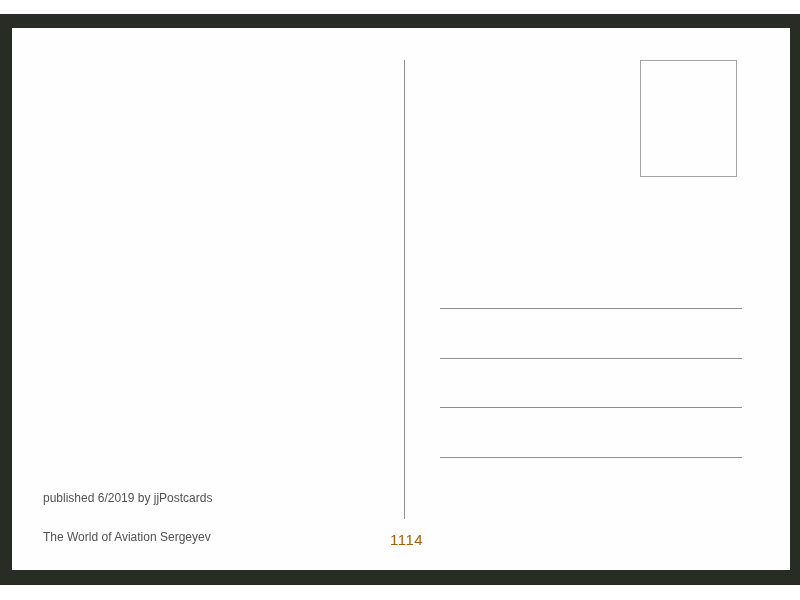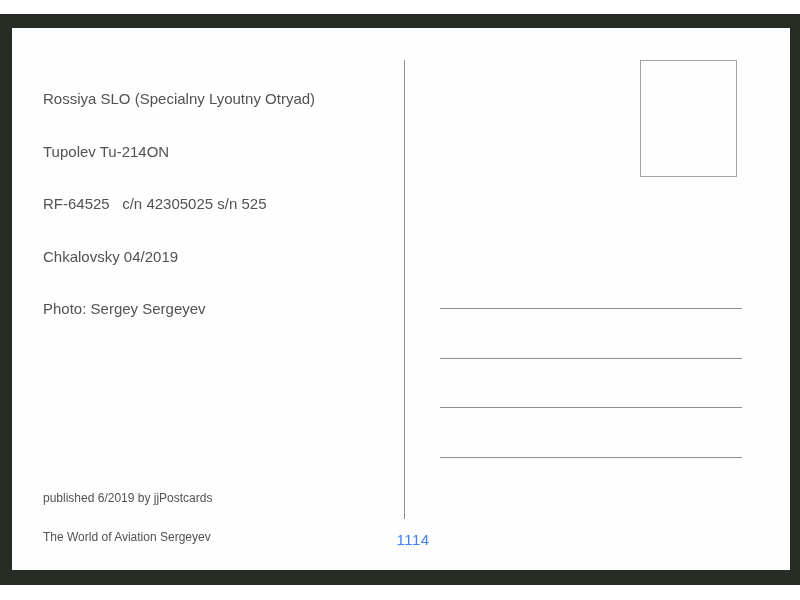--- a/index.html
+++ b/index.html
@@ -81,40 +81,33 @@
     line-height: 12.8px;
     white-space: pre-wrap;
   }
   .pub-group { margin-bottom: 1px; }
 
   .card-number {
     position: absolute;
     left: 378px;
     top: 503px;
     width: 46px;
-    text-align: center;
-    color: #3b82f6;
+    text-align: left;
+    color: #a16207;
     font-size: 15px;
     letter-spacing: 0.5px;
   }
 </style>
 </head>
 <body>
 
 <div class="page">
   <div class="mat">
     <div class="postcard">
 
-      <div class="caption">
-        <div class="cap-line">Rossiya SLO (Specialny Lyoutny Otryad)</div>
-        <div class="cap-line">Tupolev Tu-214ON</div>
-        <div class="cap-line">RF-64525   c/n 42305025 s/n 525</div>
-        <div class="cap-line">Chkalovsky 04/2019</div>
-        <div class="cap-line">Photo: Sergey Sergeyev</div>
-      </div>
 
       <div class="stamp-box"></div>
 
       <div class="v-divider"></div>
 
       <div class="addr-line addr-1"></div>
       <div class="addr-line addr-2"></div>
       <div class="addr-line addr-3"></div>
       <div class="addr-line addr-4"></div>
 

